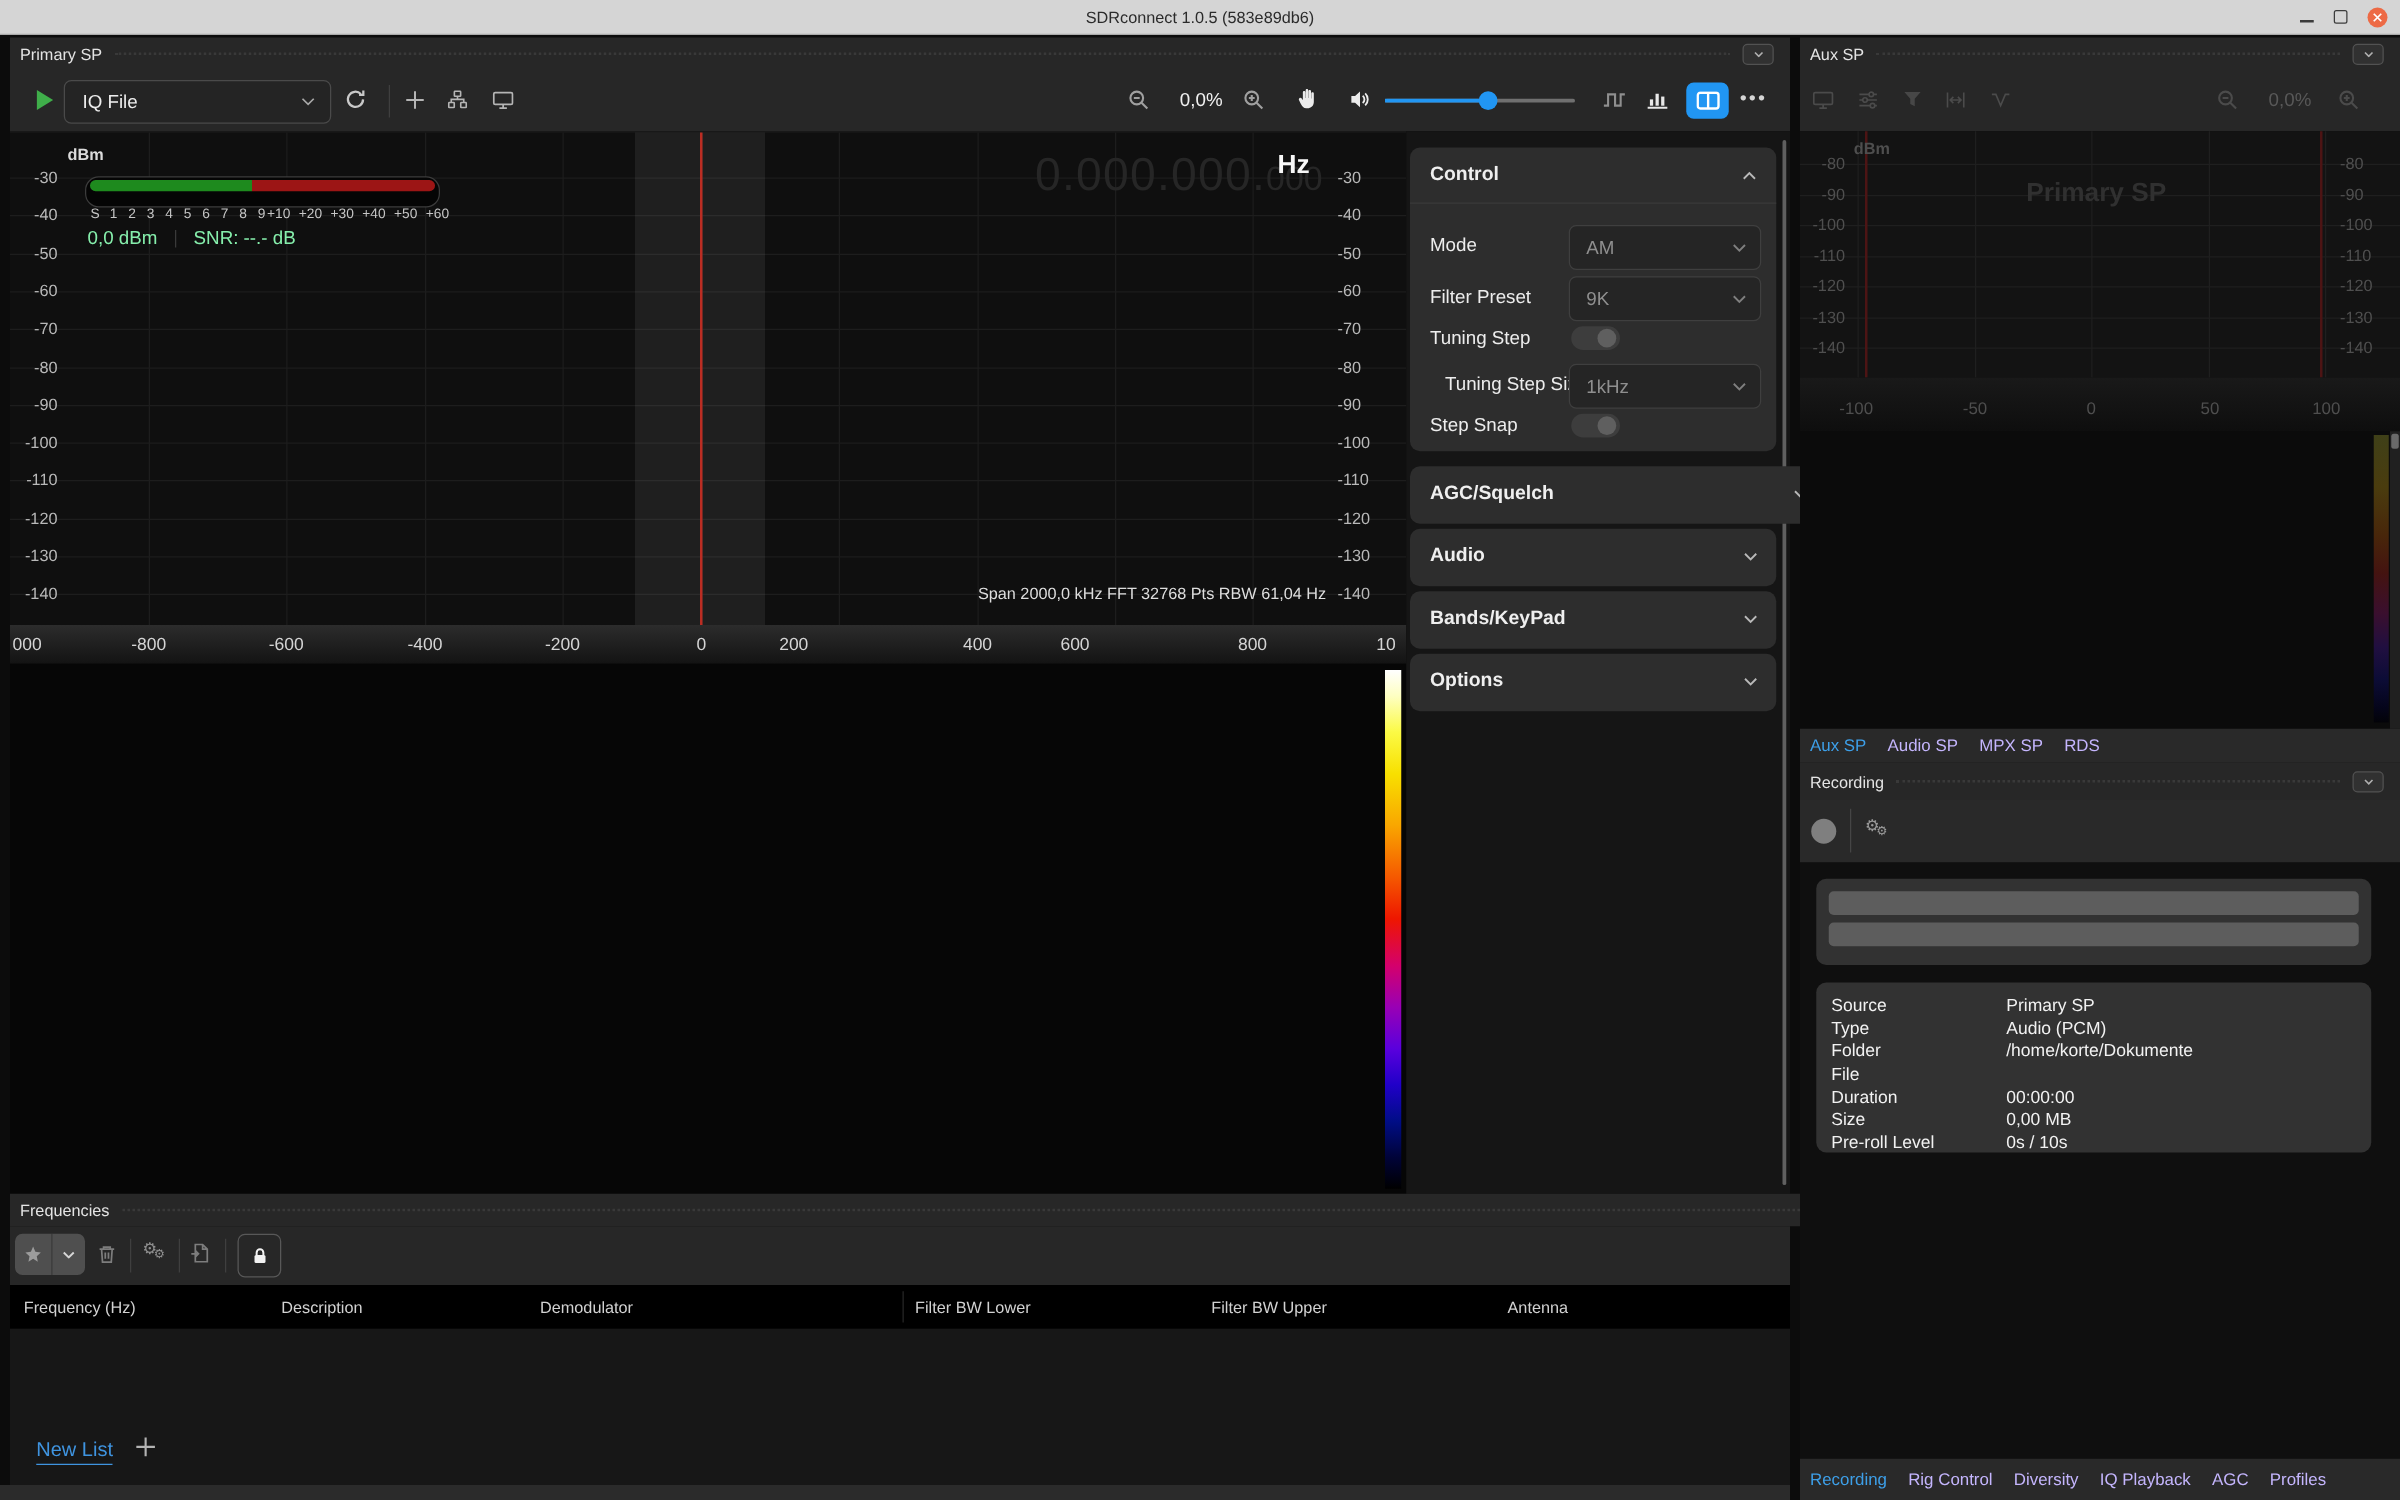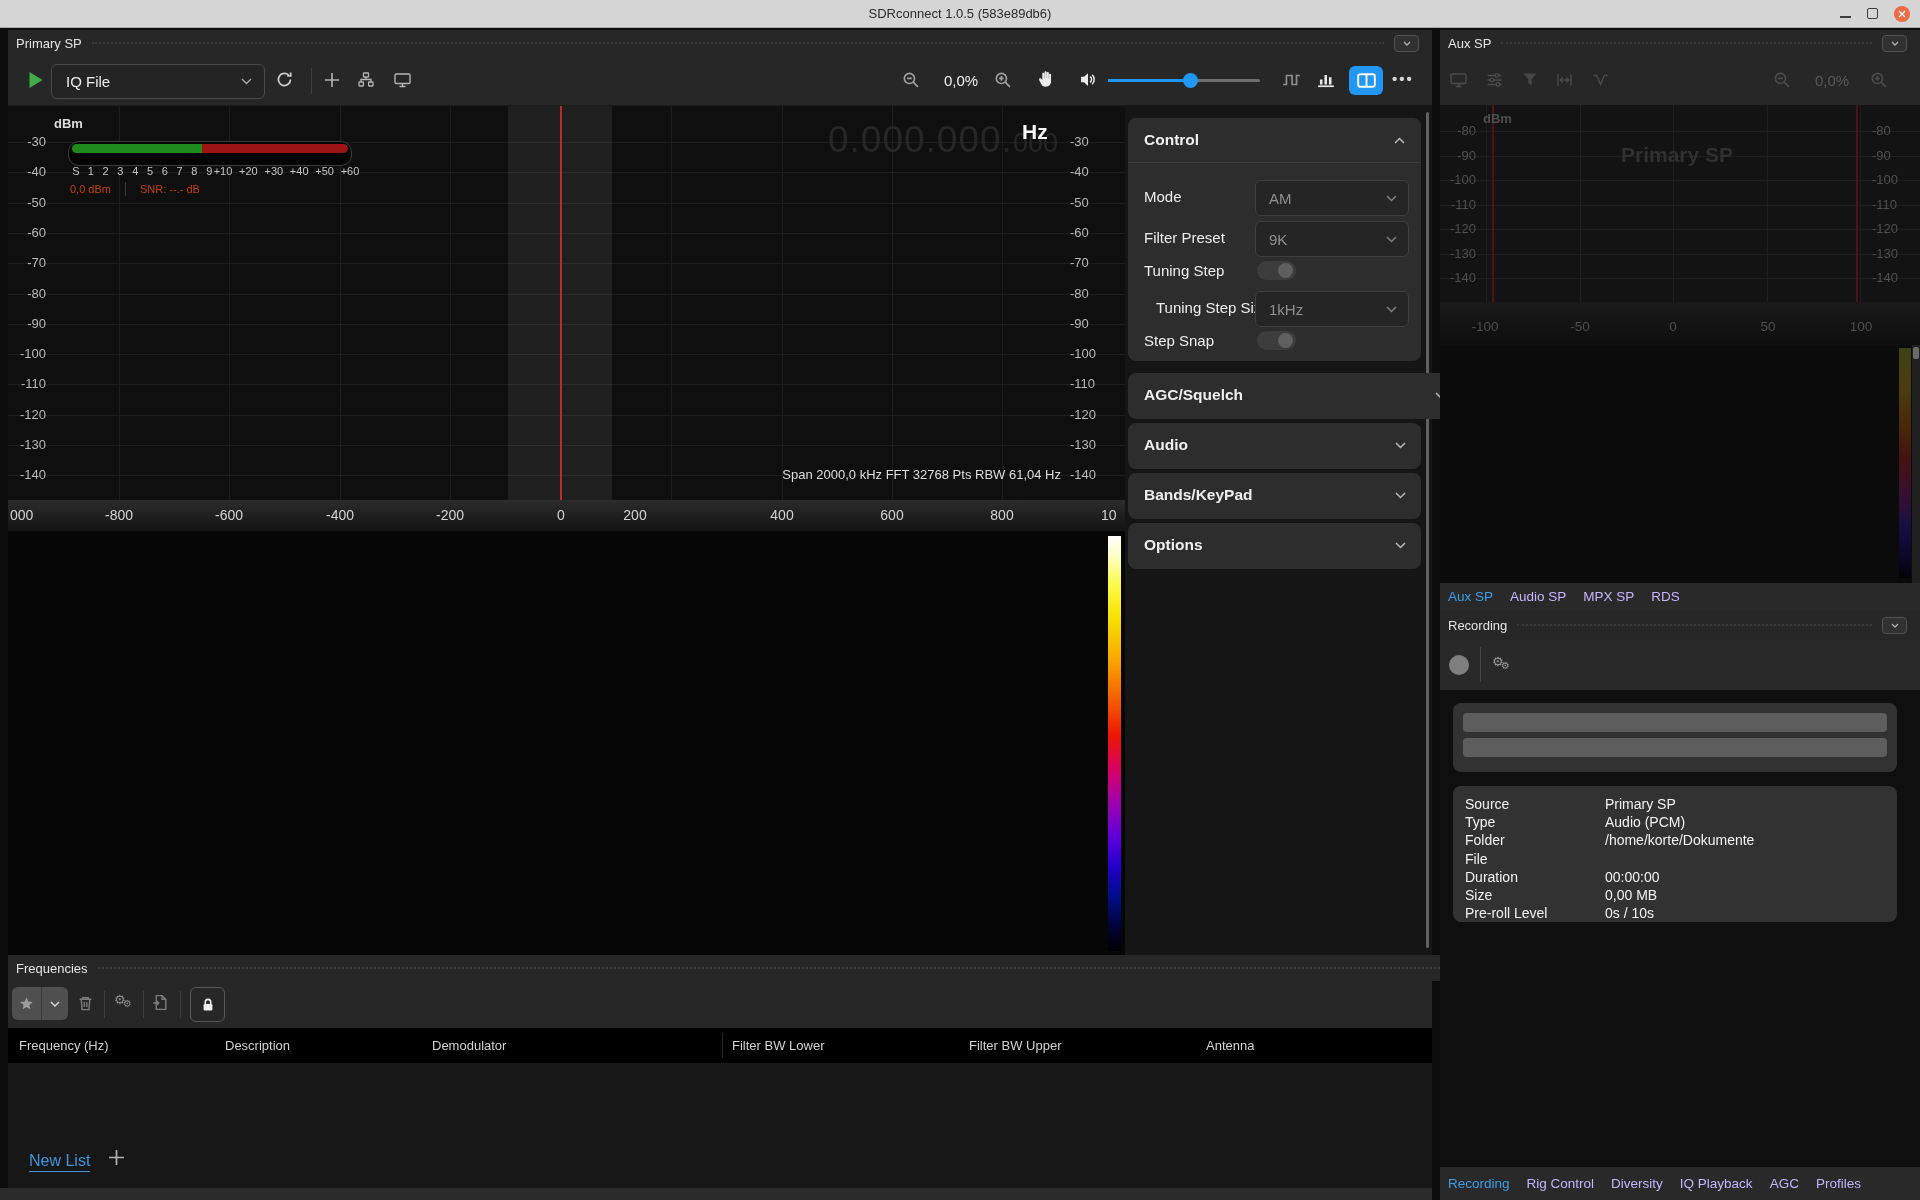--- a/index.html
+++ b/index.html
@@ -43,21 +43,21 @@
   .gridv{position:absolute;top:0;bottom:0;width:1px;}
   .gridh{position:absolute;left:0;right:0;height:1px;}
   .band{position:absolute;left:500px;top:0;width:104px;height:395px;background:rgba(255,255,255,.07);}
   .redline{position:absolute;left:552px;top:0;width:2px;height:395px;background:#bb2d23;}
   .dbl{position:absolute;left:0;right:0;height:14px;line-height:14px;}
   .unitlab{position:absolute;font-size:13px;font-weight:bold;color:#dcdcdc;}
   .smeter{position:absolute;left:60px;top:35px;width:282px;height:23px;background:#050505;border:1px solid #3c3c3c;border-radius:11px;}
   .smeter .fillbar{position:absolute;left:3px;right:3px;top:2px;height:9px;border-radius:5px;
       background:linear-gradient(90deg,#1e8a1e 0%,#1e8a1e 47%,#9c1515 47%,#9c1515 100%);}
   .sml{position:absolute;transform:translateX(-50%);font-size:11px;color:#c6c6c6;white-space:nowrap;}
-  .readout{position:absolute;left:62px;top:76px;display:flex;align-items:center;gap:14px;font-size:11px;color:#c2410c;}
+  .readout{position:absolute;left:62px;top:76px;display:flex;align-items:center;gap:14px;font-size:15px;color:#86efac;}
   .readout .vdiv{width:1px;height:14px;background:#3a3a3a;}
   .freqdisp{position:absolute;left:820px;top:13px;display:flex;align-items:baseline;color:#262626;font-weight:300;}
   .freqdisp .big{font-size:37px;letter-spacing:1px;}
   .freqdisp .small{font-size:27px;}
   .hz{position:absolute;left:1014px;top:14px;font-size:21px;font-weight:600;color:#f7f7f7;}
   .spanstat{position:absolute;right:64px;top:361px;font-size:13px;color:#dedede;white-space:nowrap;}
 
   .freqaxis{left:8px;top:500px;width:1117px;height:31px;background:linear-gradient(#2c2c2c,#131313);}
   .fxl{position:absolute;top:7px;font-size:14px;color:#d4d4d4;white-space:nowrap;}
 
@@ -328,21 +328,21 @@
 
   <div class="abs freqaxis" id="p-fx">
       <span class="fxl" style="left: 2px;">000</span>
       <span class="fxl" style="left: 111px; transform: translateX(-50%);">-800</span>
       <span class="fxl" style="left: 221px; transform: translateX(-50%);">-600</span>
       <span class="fxl" style="left: 332px; transform: translateX(-50%);">-400</span>
       <span class="fxl" style="left: 442px; transform: translateX(-50%);">-200</span>
       <span class="fxl" style="left: 553px; transform: translateX(-50%);">0</span>
       <span class="fxl" style="left: 627px; transform: translateX(-50%); text-align: right;">200</span>
       <span class="fxl" style="left: 774px; transform: translateX(-50%);">400</span>
-      <span class="fxl" style="left: 884px; transform: translateX(-50%);">600</span>
+      <span class="fxl" style="left: 852px; transform: translateX(-50%);">600</span>
       <span class="fxl" style="left: 994px; transform: translateX(-50%);">800</span>
       <span class="fxl" style="left: 1093px;">10</span>
     </div>
 
   <div class="abs waterfall">
     <div class="colorbar"></div>
   </div>
 
   <div class="abs controlcol" id="control-col">
     <div class="ctl-scroll"></div>

